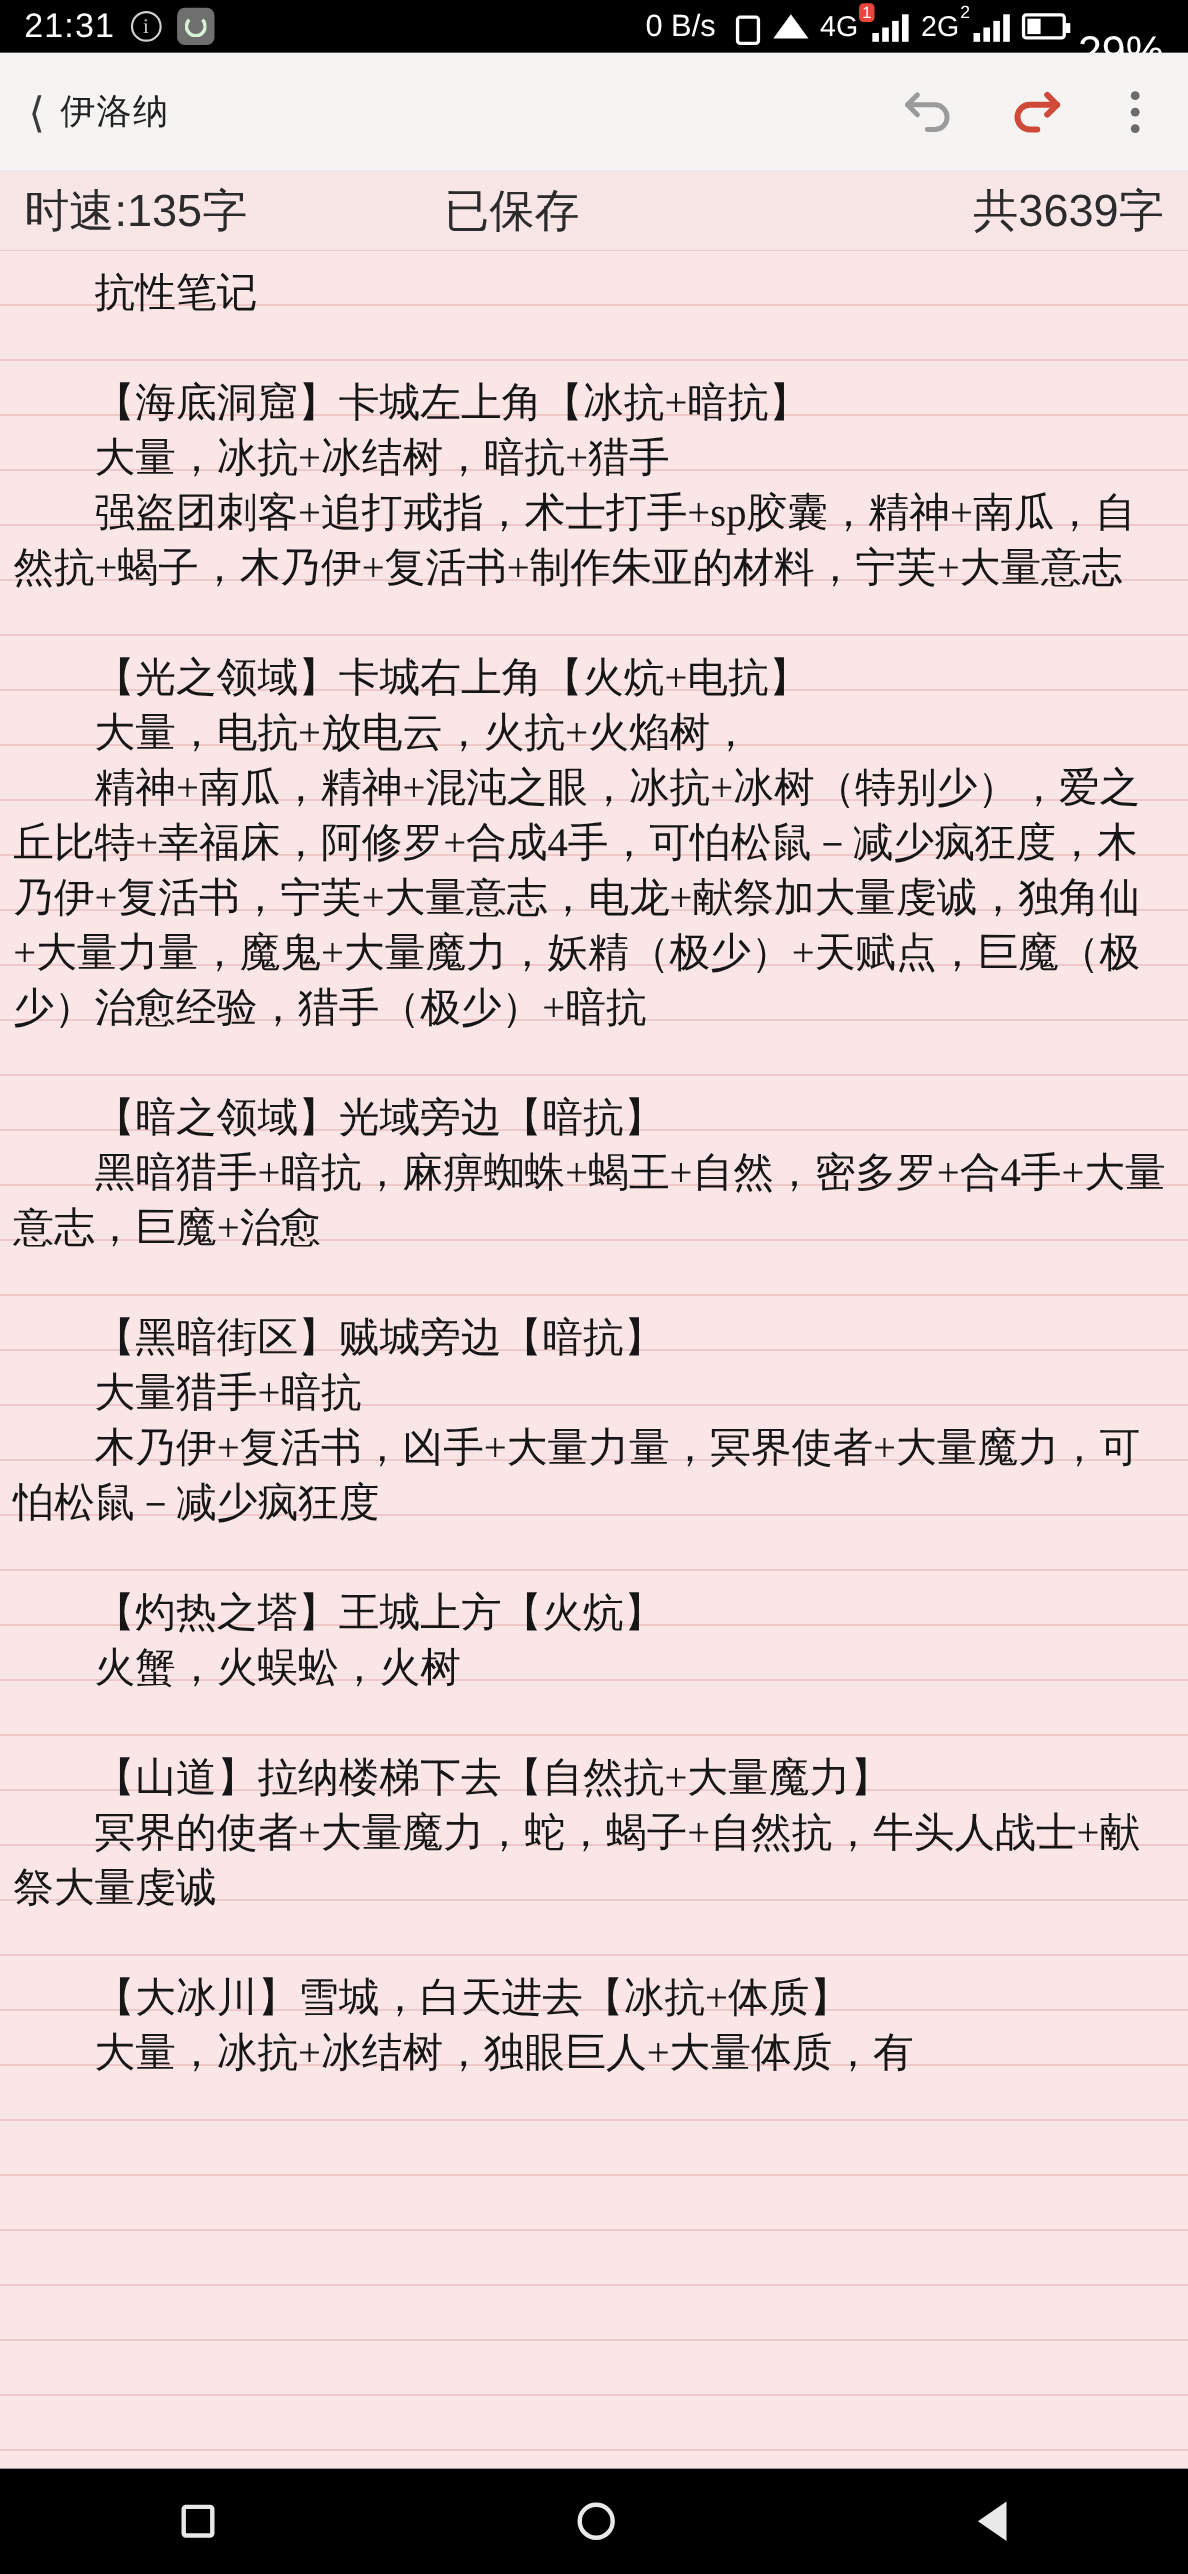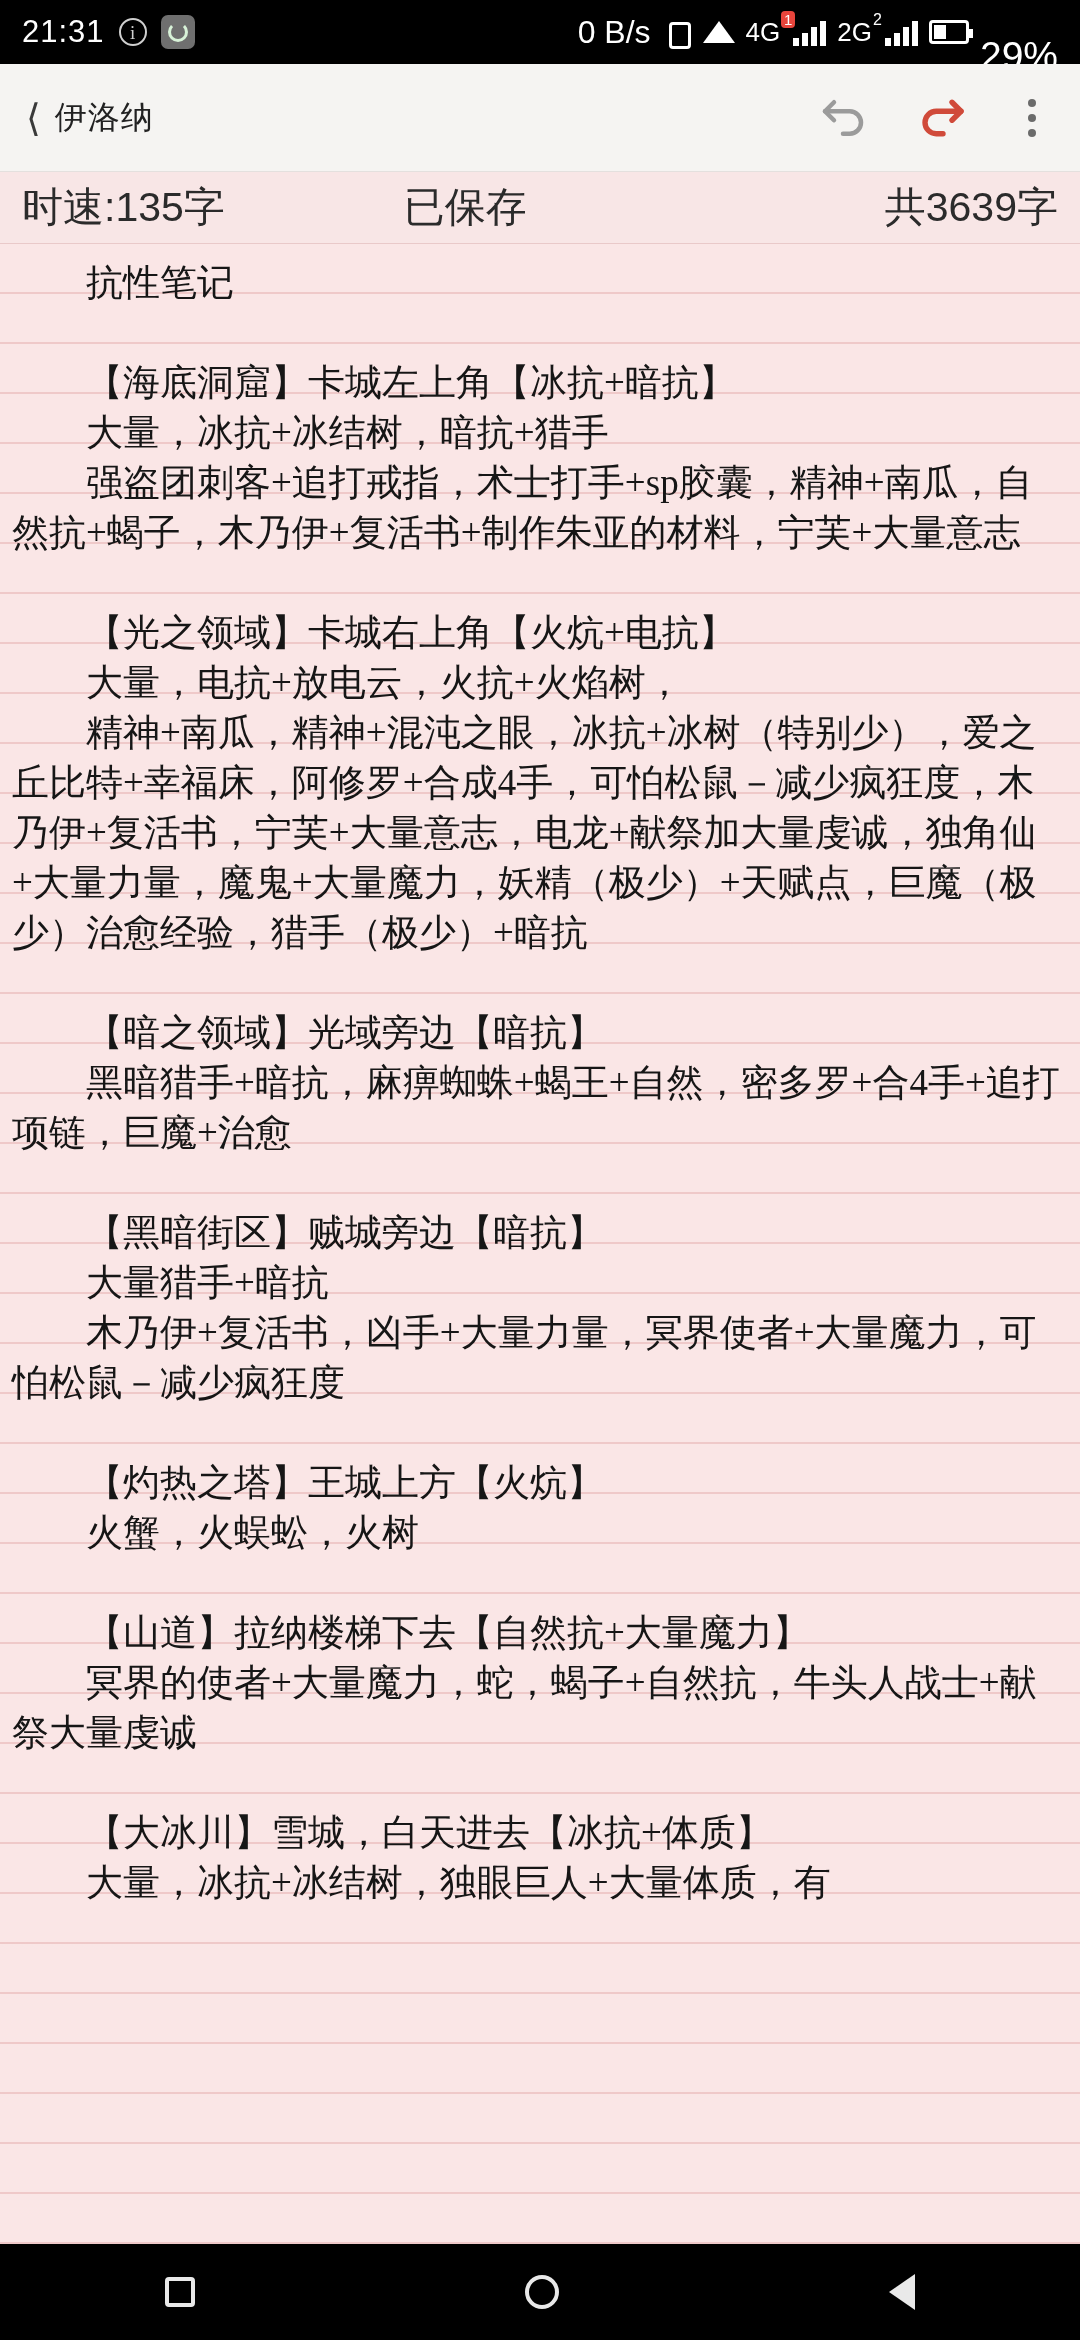--- a/index.html
+++ b/index.html
@@ -14,21 +14,21 @@
     position: relative;
     width: 1080px;
     height: 2340px;
     background: #f7e2e2;
     display: flex;
     flex-direction: column;
   }
 
   
   .statusbar {
-    height: 64px;
+    height: 48px;
     background: #000;
     color: #fff;
     display: flex;
     align-items: center;
     padding: 0 22px;
     font-size: 30px;
     flex: none;
   }
   .sb-left { display: flex; align-items: center; gap: 14px; }
   .sb-time { font-size: 31px; letter-spacing: 1px; }
@@ -40,21 +40,21 @@
   }
   .sb-appicon {
     width: 34px; height: 34px; border-radius: 7px;
     background: #6f6f6f; display: flex; align-items: center; justify-content: center;
   }
   .sb-appicon span {
     display:block; width: 20px; height: 20px; border: 3px solid #d8f2d8;
     border-radius: 50%; border-top-color: transparent;
   }
   .sb-right { margin-left: auto; display: flex; align-items: center; gap: 11px; }
-  .sb-net { font-size: 32px; }
+  .sb-net { font-size: 28px; }
   .ico { display: inline-block; }
   .vib { width: 30px; height: 26px; position: relative; }
   .vib:before {
     content:""; position:absolute; left: 7px; top: 3px; width: 16px; height: 21px;
     border: 3px solid #fff; border-radius: 4px;
   }
   .wifi { width: 32px; height: 26px; position: relative; }
   .wifi:before {
     content:""; position:absolute; left:0; bottom:2px;
     border-left: 16px solid transparent; border-right: 16px solid transparent;
@@ -242,21 +242,21 @@
         <p class="para blank"></p>
         <p class="para indent">【海底洞窟】卡城左上角【冰抗+暗抗】</p>
         <p class="para indent">大量，冰抗+冰结树，暗抗+猎手</p>
         <p class="para indent">强盗团刺客+追打戒指，术士打手+sp胶囊，精神+南瓜，自然抗+蝎子，木乃伊+复活书+制作朱亚的材料，宁芙+大量意志</p>
         <p class="para blank"></p>
         <p class="para indent">【光之领域】卡城右上角【火炕+电抗】</p>
         <p class="para indent">大量，电抗+放电云，火抗+火焰树，</p>
         <p class="para indent">精神+南瓜，精神+混沌之眼，冰抗+冰树（特别少），爱之丘比特+幸福床，阿修罗+合成4手，可怕松鼠－减少疯狂度，木乃伊+复活书，宁芙+大量意志，电龙+献祭加大量虔诚，独角仙+大量力量，魔鬼+大量魔力，妖精（极少）+天赋点，巨魔（极少）治愈经验，猎手（极少）+暗抗</p>
         <p class="para blank"></p>
         <p class="para indent">【暗之领域】光域旁边【暗抗】</p>
-        <p class="para indent">黑暗猎手+暗抗，麻痹蜘蛛+蝎王+自然，密多罗+合4手+追打项链，巨魔+治愈</p>
+        <p class="para indent">黑暗猎手+暗抗，麻痹蜘蛛+蝎王+自然，密多罗+合4手+大量意志，巨魔+治愈</p>
         <p class="para blank"></p>
         <p class="para indent">【黑暗街区】贼城旁边【暗抗】</p>
         <p class="para indent">大量猎手+暗抗</p>
         <p class="para indent">木乃伊+复活书，凶手+大量力量，冥界使者+大量魔力，可怕松鼠－减少疯狂度</p>
         <p class="para blank"></p>
         <p class="para indent">【灼热之塔】王城上方【火炕】</p>
         <p class="para indent">火蟹，火蜈蚣，火树</p>
         <p class="para blank"></p>
         <p class="para indent">【山道】拉纳楼梯下去【自然抗+大量魔力】</p>
         <p class="para indent">冥界的使者+大量魔力，蛇，蝎子+自然抗，牛头人战士+献祭大量虔诚</p>

